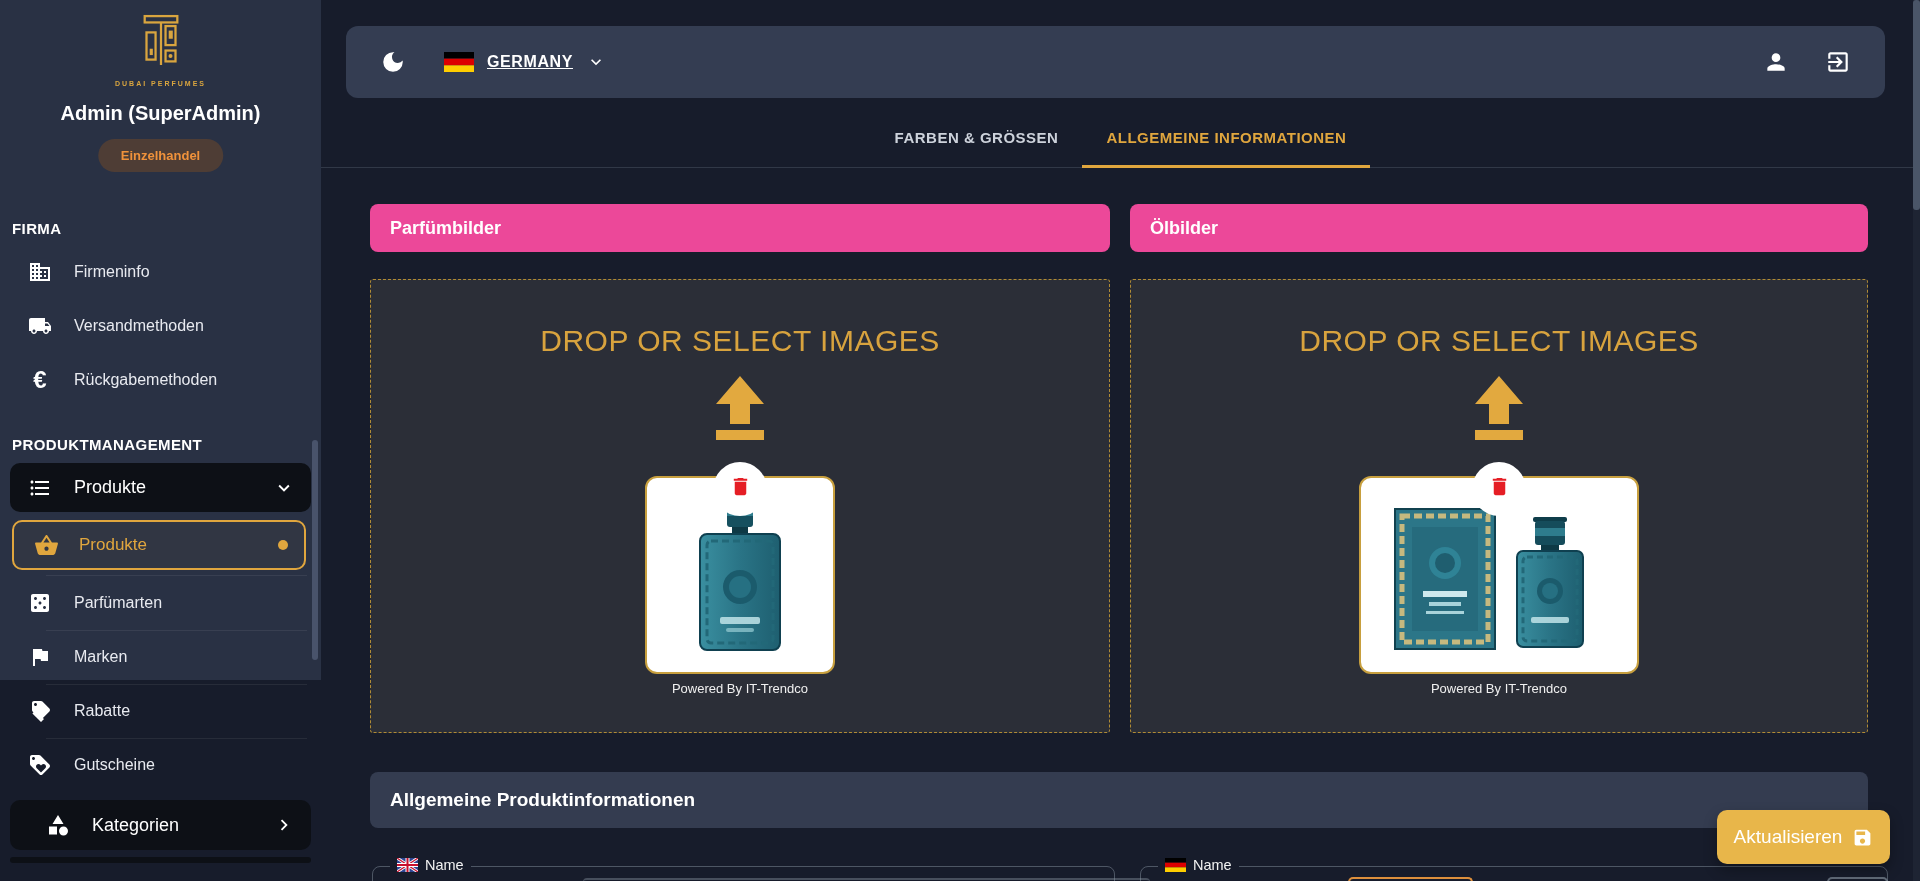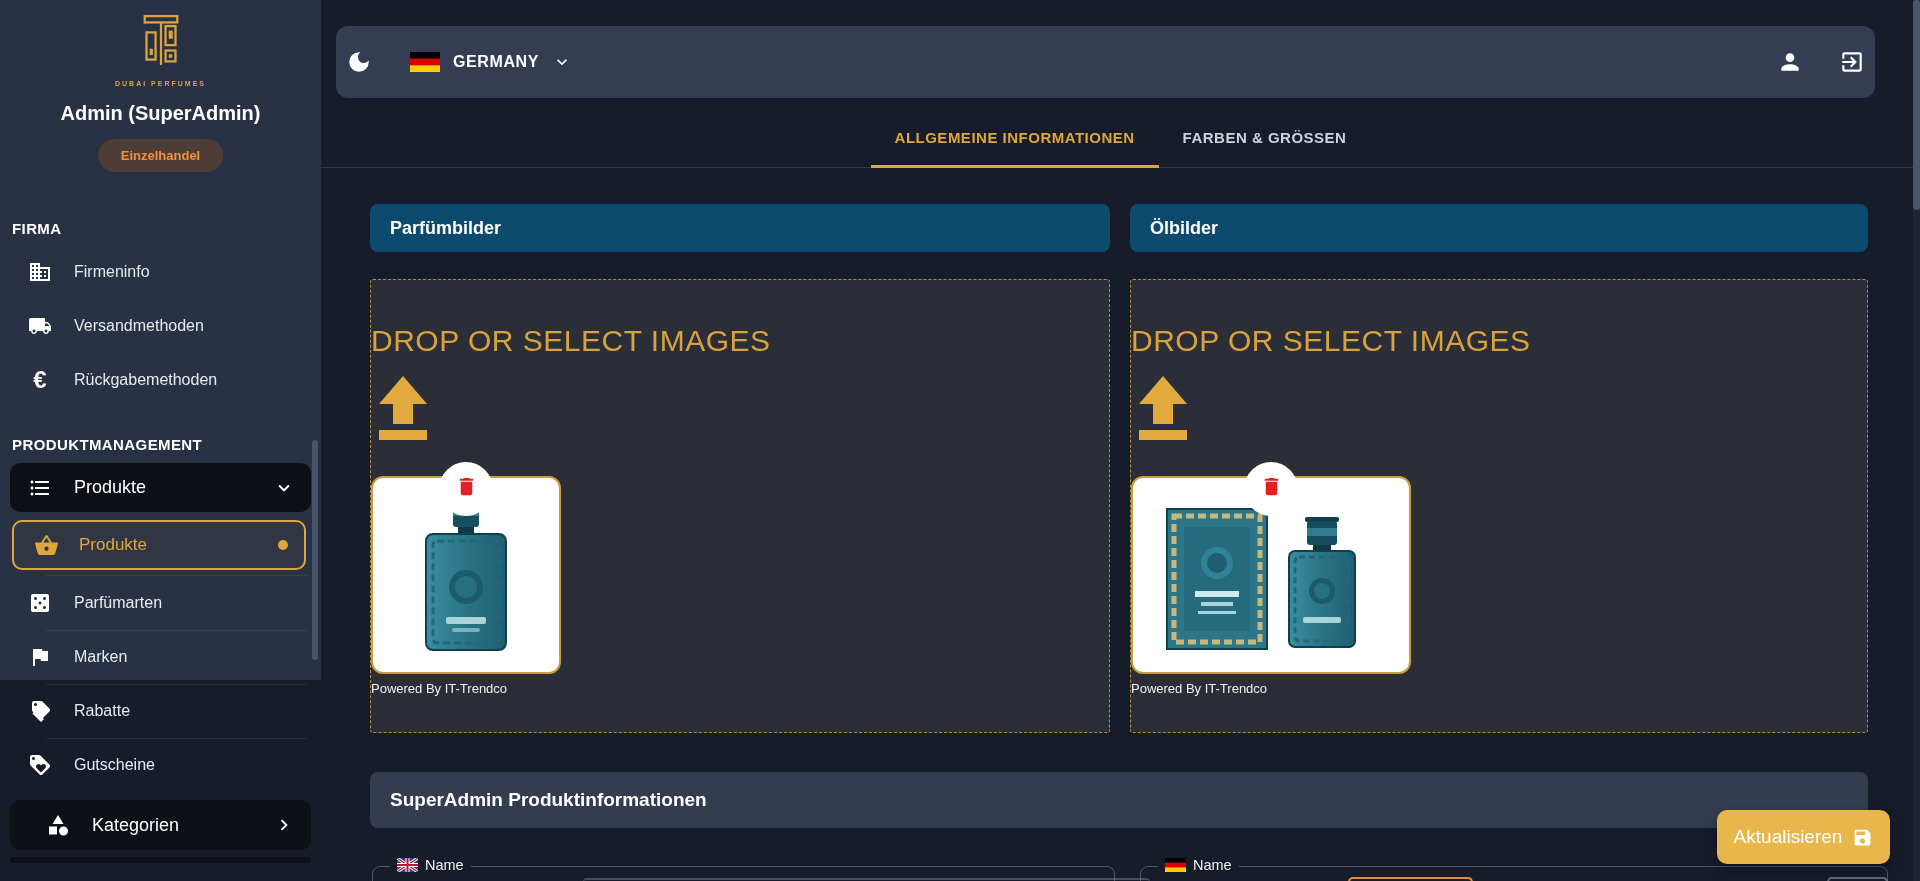--- a/index.html
+++ b/index.html
@@ -23,41 +23,41 @@
   .nav-parent .chev { width:22px; height:22px; color:#fff; }
   .nav-active { position:absolute; left:12px; width:294px; height:50px; border:2px solid #E0A63E; background:rgba(224,166,62,0.05); border-radius:10px; display:flex; align-items:center; padding:0 16px 0 20px; gap:20px; cursor:pointer; }
   .nav-active .nicon { width:25px; height:25px; color:#E0A63E; }
   .nav-active .nlabel { font-size:17px; color:#E0A63E; flex:1; }
   .gold-dot { width:10px; height:10px; border-radius:50%; background:#E0A63E; }
   .sep { position:absolute; left:46px; width:261px; height:1px; background:rgba(255,255,255,0.07); }
   .dark-bar { position:absolute; left:10px; top:857px; width:301px; height:6px; background:#0D1016; border-radius:3px; }
   .side-scroll { position:absolute; left:312px; top:440px; width:6px; height:220px; border-radius:3px; background:#49536B; }
 
   
-  .topbar { position:absolute; left:336px; top:26px; width:1539px; height:72px; background:#343D52; border-radius:12px; display:flex; align-items:center; padding:0 10px; }
+  .topbar { position:absolute; left:346px; top:26px; width:1539px; height:72px; background:#343D52; border-radius:12px; display:flex; align-items:center; padding:0 34px;text-decoration:underline; }
   .moon-btn { width:26px; height:26px; color:#fff; cursor:pointer; }
   .lang { display:flex; align-items:center; gap:13px; margin-left:38px; cursor:pointer; }
   .lang-label { font-size:16px; font-weight:bold; letter-spacing:0.6px; color:#FFFFFF; }
   .chev-sm { width:20px; height:20px; color:#fff; }
   .tb-spacer { flex:1; }
   .tb-icon { width:26px; height:26px; color:#fff; cursor:pointer; }
   .tb-icon + .tb-icon { margin-left:36px; }
 
   
   .tabs { position:absolute; left:321px; right:0; top:108px; height:60px; display:flex; justify-content:center; border-bottom:1px solid rgba(145,158,171,0.22); }
   .tab { height:100%; display:flex; align-items:center; padding:0 24px; font-size:15px; font-weight:bold; letter-spacing:0.5px; cursor:pointer; position:relative; color:#CDD2DB; }
   .tab.active { color:#E0A63E; }
   .tab.active::after { content:""; position:absolute; left:0; right:0; bottom:-1px; height:3px; background:#E0A63E; }
 
   
-  .panel-head { position:absolute; top:204px; height:48px; background:#0c4a6e; border-radius:8px; font-size:18px; font-weight:bold; line-height:48px; padding-left:20px; color:#fff; }
+  .panel-head { position:absolute; top:204px; height:48px; background:#ec4899; border-radius:8px; font-size:18px; font-weight:bold; line-height:48px; padding-left:20px; color:#fff; }
   .ph-left { left:370px; width:740px; }
   .ph-right { left:1130px; width:738px; }
 
-  .dropzone { position:absolute; top:279px; height:454px; background:#2B2E37; border:1.5px dashed #B08B35; border-radius:3px; display:flex; flex-direction:column; align-items:flex-start; cursor:pointer; }
+  .dropzone { position:absolute; top:279px; height:454px; background:#2B2E37; border:1.5px dashed #B08B35; border-radius:3px; display:flex; flex-direction:column; align-items:center; cursor:pointer; }
   .dz-left { left:370px; width:740px; }
   .dz-right { left:1130px; width:738px; }
   .dz-title { margin-top:44px; font-size:30px; color:#D8A33E; letter-spacing:0.5px; }
   .dz-upload { margin-top:16px; width:64px; height:68px; }
   .thumb-card { margin-top:34px; position:relative; background:#FFFFFF; border:2px solid #C79F3E; border-radius:12px; height:198px; display:flex; align-items:center; justify-content:center; }
   .tc-left { width:190px; }
   .tc-right { width:280px; }
   .notch { position:absolute; top:-16px; left:50%; transform:translateX(-50%); width:54px; height:54px; background:#fff; border-radius:50%; display:flex; justify-content:center; }
   .trash { width:23px; height:23px; color:#E51E25; margin-top:13px; cursor:pointer; }
   .powered { margin-top:7px; font-size:13px; color:#F0F0F0; }
@@ -208,22 +208,22 @@
   <div class="tb-spacer"></div>
   <svg class="tb-icon" viewBox="0 0 24 24">
       <path fill="currentColor" d="M12 12c2.21 0 4-1.79 4-4s-1.79-4-4-4-4 1.79-4 4 1.79 4 4 4zm0 2c-2.67 0-8 1.34-8 4v2h16v-2c0-2.66-5.33-4-8-4z"></path>
     </svg>
   <svg class="tb-icon" viewBox="0 0 24 24">
       <path fill="currentColor" d="M10.09 15.59L11.5 17l5-5-5-5-1.41 1.41L12.67 11H3v2h9.67l-2.58 2.59zM19 3H5c-1.11 0-2 .9-2 2v4h2V5h14v14H5v-4H3v4c0 1.1.89 2 2 2h14c1.1 0 2-.9 2-2V5c0-1.1-.9-2-2-2z"></path>
     </svg>
 </header>
 
 <nav class="tabs">
+  <div class="tab">FARBEN &amp; GRÖSSEN</div>
   <div class="tab active">ALLGEMEINE INFORMATIONEN</div>
-  <div class="tab">FARBEN &amp; GRÖSSEN</div>
 </nav>
 
 <div class="panel-head ph-left">Parfümbilder</div>
 <div class="panel-head ph-right">Ölbilder</div>
 
 <div class="dropzone dz-left">
   <div class="dz-title">DROP OR SELECT IMAGES</div>
   <svg class="dz-upload" viewBox="0 0 64 68">
     <polygon points="32,2 56,30 42,30 42,50 22,50 22,30 8,30" fill="#E2A93F"></polygon>
     <rect x="8" y="56" width="48" height="10" fill="#E2A93F"></rect>
@@ -292,21 +292,21 @@
       <rect x="130" y="58" width="66" height="96" rx="6" fill="url(#tg2)" stroke="#0F4050" stroke-width="2"></rect>
       <rect x="136" y="64" width="54" height="84" rx="4" fill="none" stroke="#226878" stroke-width="3" stroke-dasharray="6 4"></rect>
       <circle cx="163" cy="98" r="13" fill="#1B5B6C"></circle>
         <circle cx="163" cy="98" r="8" fill="#267082"></circle>
       <rect x="144" y="124" width="38" height="6" rx="2" fill="#B8DEE3" opacity="0.9"></rect>
     </svg>
   </div>
   <div class="powered">Powered By IT-Trendco</div>
 </div>
 
-<div class="info-head">SuperAdmin Produktinformationen</div>
+<div class="info-head">Allgemeine Produktinformationen</div>
 
 <div class="field-box fb-left"></div>
 <div class="field-label fl-left">
   <svg width="21" height="14" viewBox="0 0 21 14">
     <rect width="21" height="14" fill="#2E4593"></rect>
     <path d="M0,0 L21,14 M21,0 L0,14" stroke="#FFFFFF" stroke-width="3"></path>
     <path d="M0,0 L21,14 M21,0 L0,14" stroke="#C8102E" stroke-width="1.2"></path>
     <rect x="8.5" width="4" height="14" fill="#FFFFFF"></rect>
       <rect y="5" width="21" height="4" fill="#FFFFFF"></rect>
     <rect x="9.5" width="2" height="14" fill="#C8102E"></rect>

